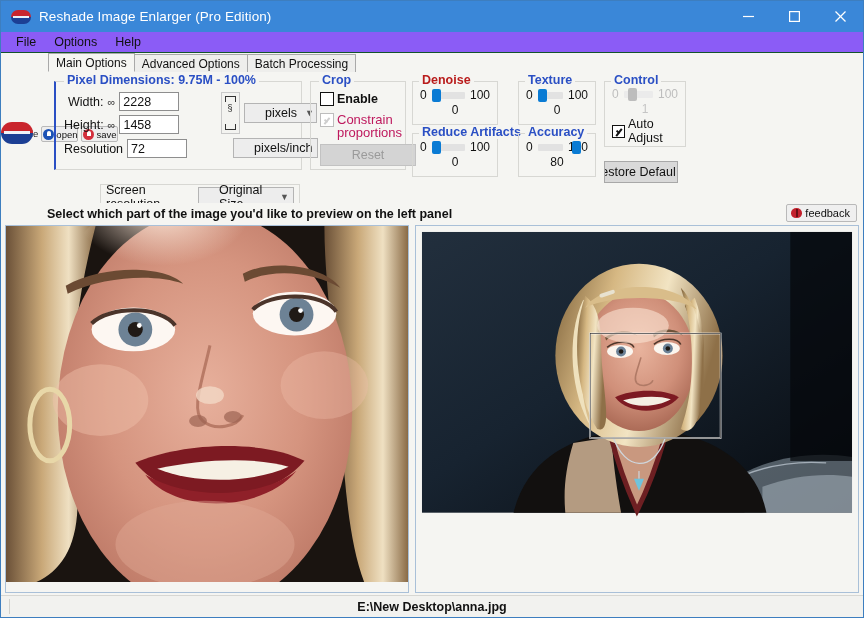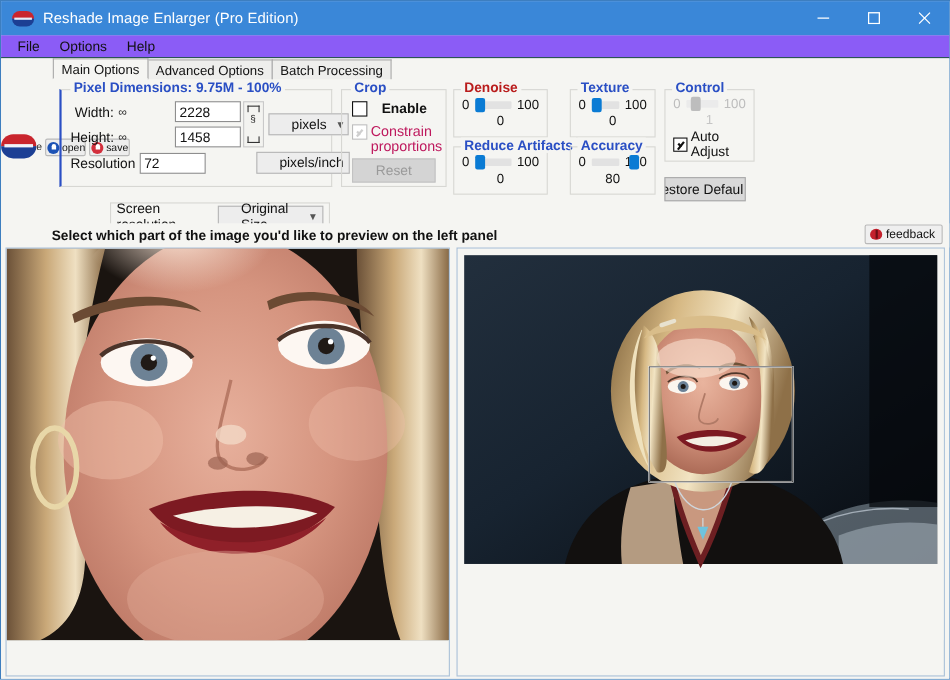--- a/index.html
+++ b/index.html
@@ -89,21 +89,21 @@
   }
   .gb.blue-left { border-left:2px solid #2a4fc4; }
 
   
   #gb-pixdim { left:6px; top:9px; width:248px; height:89px; }
   .row { display:flex; align-items:center; position:absolute; }
   .lbl { font-size:12.5px; color:#111; }
   .chain { display:inline-block; margin:0 4px; color:#333; font-size:11px; }
   .tbox {
     border:1px solid #8e8e8e; background:#fff; height:19px; font-size:12.5px;
-    padding:1px 3px; color:#111; display:flex; align-items:center;margin-left:40px;
+    padding:1px 3px; color:#111; display:flex; align-items:center;
   }
   .linkbr {
     position:absolute; width:19px; height:42px; border:1px solid #c9c9c9;
     background:#f3f3f0; display:flex;align-items:center;justify-content:center;
   }
   .linkbr-inner{ position:relative; width:13px;height:34px; }
   .linkbr-inner .lb-t{position:absolute;left:1px;top:0;width:11px;height:6px;border:1px solid #333;border-bottom:none;}
   .linkbr-inner .lb-b{position:absolute;left:1px;bottom:0;width:11px;height:6px;border:1px solid #333;border-top:none;}
   .linkbr-inner .lb-c{position:absolute;left:3.5px;top:8px;font-size:9px;line-height:8px;color:#222;}
   .sel {
@@ -293,32 +293,32 @@
             </div>
 
             <div class="sel" style="position:absolute; left:177px; top:56px; width:85px;">
               <span>pixels/inch</span>
               <span class="caret">▼</span>
             </div>
           </div>
 
           <div class="gb" id="gb-crop">
             <div class="gb-title">Crop</div>
-            <div style="position:absolute;left:9px;top:10px;display:flex;align-items:center;gap:13px;">
+            <div style="position:absolute;left:9px;top:10px;display:flex;align-items:center;gap:3px;">
               <span class="cbx"></span>
               <span style="font-size:12.5px;color:#111;font-weight:bold;">Enable</span>
             </div>
             <div style="position:absolute;left:9px;top:31px;display:flex;align-items:flex-start;gap:3px;">
               <span class="cbx dis"></span>
               <span style="display:flex;flex-direction:column;">
                 <span class="dis-txt">Constrain</span>
                 <span class="dis-txt">proportions</span>
               </span>
             </div>
-            <div class="btn-dis" style="position:absolute;left:9px;top:62px;width:76px;">Reset</div>
+            <div class="btn-dis" style="position:absolute;left:9px;top:62px;width:96px;">Reset</div>
           </div>
 
           <div class="gb-s" id="gb-denoise">
             <div class="gb-title" style="position:absolute;top:-9px;left:6px;background:#f5f5f2;padding:0 3px;color:#b91c1c;font-weight:bold;font-size:12.5px;">Denoise</div>
             <div class="sgrp-inner">
               <div class="srow">
                 <span class="smin">0</span>
                 <span class="strack">
                     <span class="sthumb" style="left:0px;"></span>
                   </span>
@@ -549,15 +549,19 @@
             <path d="M224,246 l0,8" stroke="#cfd6dc" stroke-width="1.2"></path>
             <path d="M219,254 L229,254 L224,266 Z" fill="#6fc3dd"></path>
           </g>
 
           <rect x="175" y="108" width="131" height="105" fill="none" stroke="#ffffff" stroke-width="1.6"></rect>
           <rect x="175" y="108" width="131" height="105" fill="none" stroke="#2b2b2b" stroke-width="0.7"></rect>
         </svg>
       </div>
     </div>
 
+    <div class="statusbar">
+      <span class="sbsep"></span>
+      <span class="status-text">E:\New Desktop\anna.jpg</span>
+    </div>
 
   </div>
 </div>
 
 </body></html>

